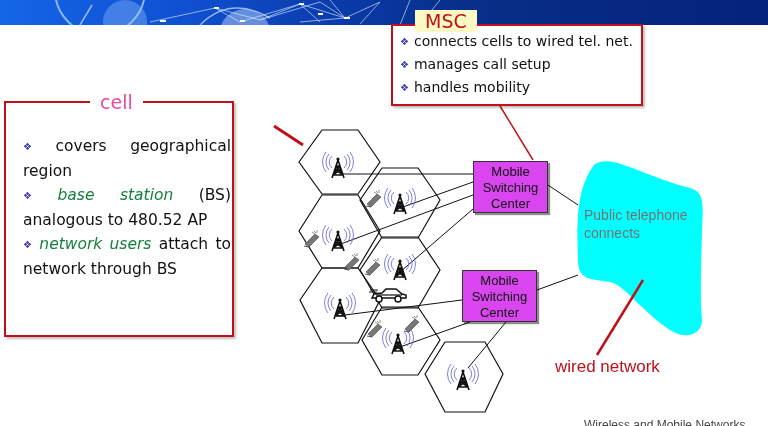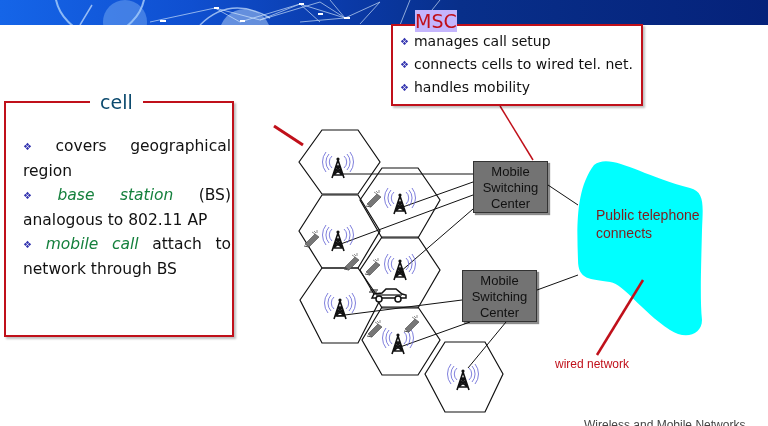--- a/index.html
+++ b/index.html
@@ -2,37 +2,37 @@
 <html><head>
 <meta charset="utf-8">
 <style>
   html, body { margin: 0; padding: 0; }
   body { width: 768px; height: 426px; position: relative; overflow: hidden; background: #ffffff; font-family: "DejaVu Sans", sans-serif; }
   #banner { position: absolute; left: 0; top: 0; width: 768px; height: 25px; overflow: hidden;
     background: linear-gradient(90deg, #1565e8 0%, #0f4fd0 25%, #0a3aa8 45%, #082f8a 60%, #05227a 100%); }
   #banner svg { position: absolute; left: 0; top: 0; }
   .callout { position: absolute; border: 2px solid #c0101a; background: #fff; box-shadow: 2px 2px 2px rgba(0,0,0,0.25); }
   #msc-box { left: 391px; top: 24px; width: 248px; height: 78px; }
-  #msc-title { position: absolute; left: 415px; top: 10px; padding: 0 0; background: #c4b5fd; color: #c0101a;
+  #msc-title { position: absolute; left: 415px; top: 10px; padding: 0 10px; background: #fef9c3; color: #c0101a;
     font-family: "DejaVu Sans", sans-serif; font-size: 19px; line-height: 22px; }
   .msc-list { position: absolute; left: 400px; top: 30px; margin: 0; padding: 0; list-style: none; }
   .msc-list li { font-family: "DejaVu Sans", sans-serif; font-size: 14px; line-height: 22px; color: #111; white-space: nowrap; }
   .bullet { color: #3536b0; font-size: 10px; margin-right: 5px; vertical-align: 1px; }
   #cell-box { left: 4px; top: 101px; width: 226px; height: 232px; }
-  #cell-title { position: absolute; left: 90px; top: 91px; padding: 0 10px; background: #fff; color: #0c4a6e;
+  #cell-title { position: absolute; left: 90px; top: 91px; padding: 0 10px; background: #fff; color: #ec4899;
     font-size: 19px; line-height: 22px; }
   .cell-list { position: absolute; left: 11px; top: 122px; width: 208px; margin: 12px; padding: 0; }
   .cell-item { font-size: 15.5px; line-height: 24px; color: #111; text-align: justify; text-align-last: left; }
   .em-red { color: #15803d; font-style: italic; }
-  .msc-node { position: absolute; background: #737373; border: 1px solid #333; box-shadow: 2px 2px 1px rgba(0,0,0,0.45);
+  .msc-node { position: absolute; background: #d946ef; border: 1px solid #333; box-shadow: 2px 2px 1px rgba(0,0,0,0.45);
     font-family: "Liberation Sans", sans-serif; font-size: 13px; line-height: 16px; text-align: center; color: #111; padding-top: 2px; box-sizing: border-box; }
   #msc-node-1 { left: 473px; top: 161px; width: 75px; height: 52px; }
   #msc-node-2 { left: 462px; top: 270px; width: 75px; height: 52px; }
-  #pstn-label { position: absolute; left: 584px; top: 206px; font-family: "Liberation Sans", sans-serif; font-size: 14px; line-height: 18px; color: #7f1d1d; width: 130px; margin-left: 12px; }
-  #wired-label { position: absolute; left: 555px; top: 357px; font-family: "Liberation Sans", sans-serif; font-size: 12px; color: #c0101a; }
+  #pstn-label { position: absolute; left: 584px; top: 206px; font-family: "Liberation Sans", sans-serif; font-size: 14px; line-height: 18px; color: #737373; width: 130px; }
+  #wired-label { position: absolute; left: 555px; top: 357px; font-family: "Liberation Sans", sans-serif; font-size: 17px; color: #c0101a; }
   #footer { position: absolute; left: 584px; top: 418px; font-family: "Liberation Sans", sans-serif; font-size: 12px; color: #444; white-space: nowrap; }
   #diagram { position: absolute; left: 0; top: 0; }
 </style>
 </head>
 <body>
 
 <div id="banner">
   <svg width="768" height="25">
     <circle cx="100" cy="-10" r="45" fill="none" stroke="#bfe0ff" stroke-width="2" opacity="0.7"></circle>
     <circle cx="125" cy="22" r="22" fill="#9fcaff" opacity="0.35"></circle>
@@ -120,31 +120,31 @@
   <use href="#phone" x="413" y="325"></use>
 
   <use href="#car" x="388" y="295"></use>
 
   <line x1="643" y1="280" x2="597" y2="355" stroke="#c0101a" stroke-width="2.5"></line>
 </svg>
 
 <div id="msc-box" class="callout"></div>
 <div id="msc-title">MSC</div>
 <ul class="msc-list">
+  <li><span class="bullet">❖</span><span>connects cells to wired tel. net.</span></li>
   <li><span class="bullet">❖</span><span>manages call setup</span></li>
-  <li><span class="bullet">❖</span><span>connects cells to wired tel. net.</span></li>
   <li><span class="bullet">❖</span><span>handles mobility</span></li>
 </ul>
 
 <div id="cell-box" class="callout"></div>
 <div id="cell-title">cell</div>
 <div class="cell-list">
   <div class="cell-item"><span class="bullet">❖</span><span>covers geographical region</span></div>
-  <div class="cell-item"><span class="bullet">❖</span><span class="em-red">base station</span><span> (BS) analogous to 802.11 AP</span></div>
-  <div class="cell-item"><span class="bullet">❖</span><span class="em-red">mobile call</span><span> attach to network through BS</span></div>
+  <div class="cell-item"><span class="bullet">❖</span><span class="em-red">base station</span><span> (BS) analogous to 480.52 AP</span></div>
+  <div class="cell-item"><span class="bullet">❖</span><span class="em-red">network users</span><span> attach to network through BS</span></div>
 </div>
 
 <div id="msc-node-1" class="msc-node">
   <div>Mobile</div>
   <div>Switching</div>
   <div>Center</div>
 </div>
 <div id="msc-node-2" class="msc-node">
   <div>Mobile</div>
   <div>Switching</div>

